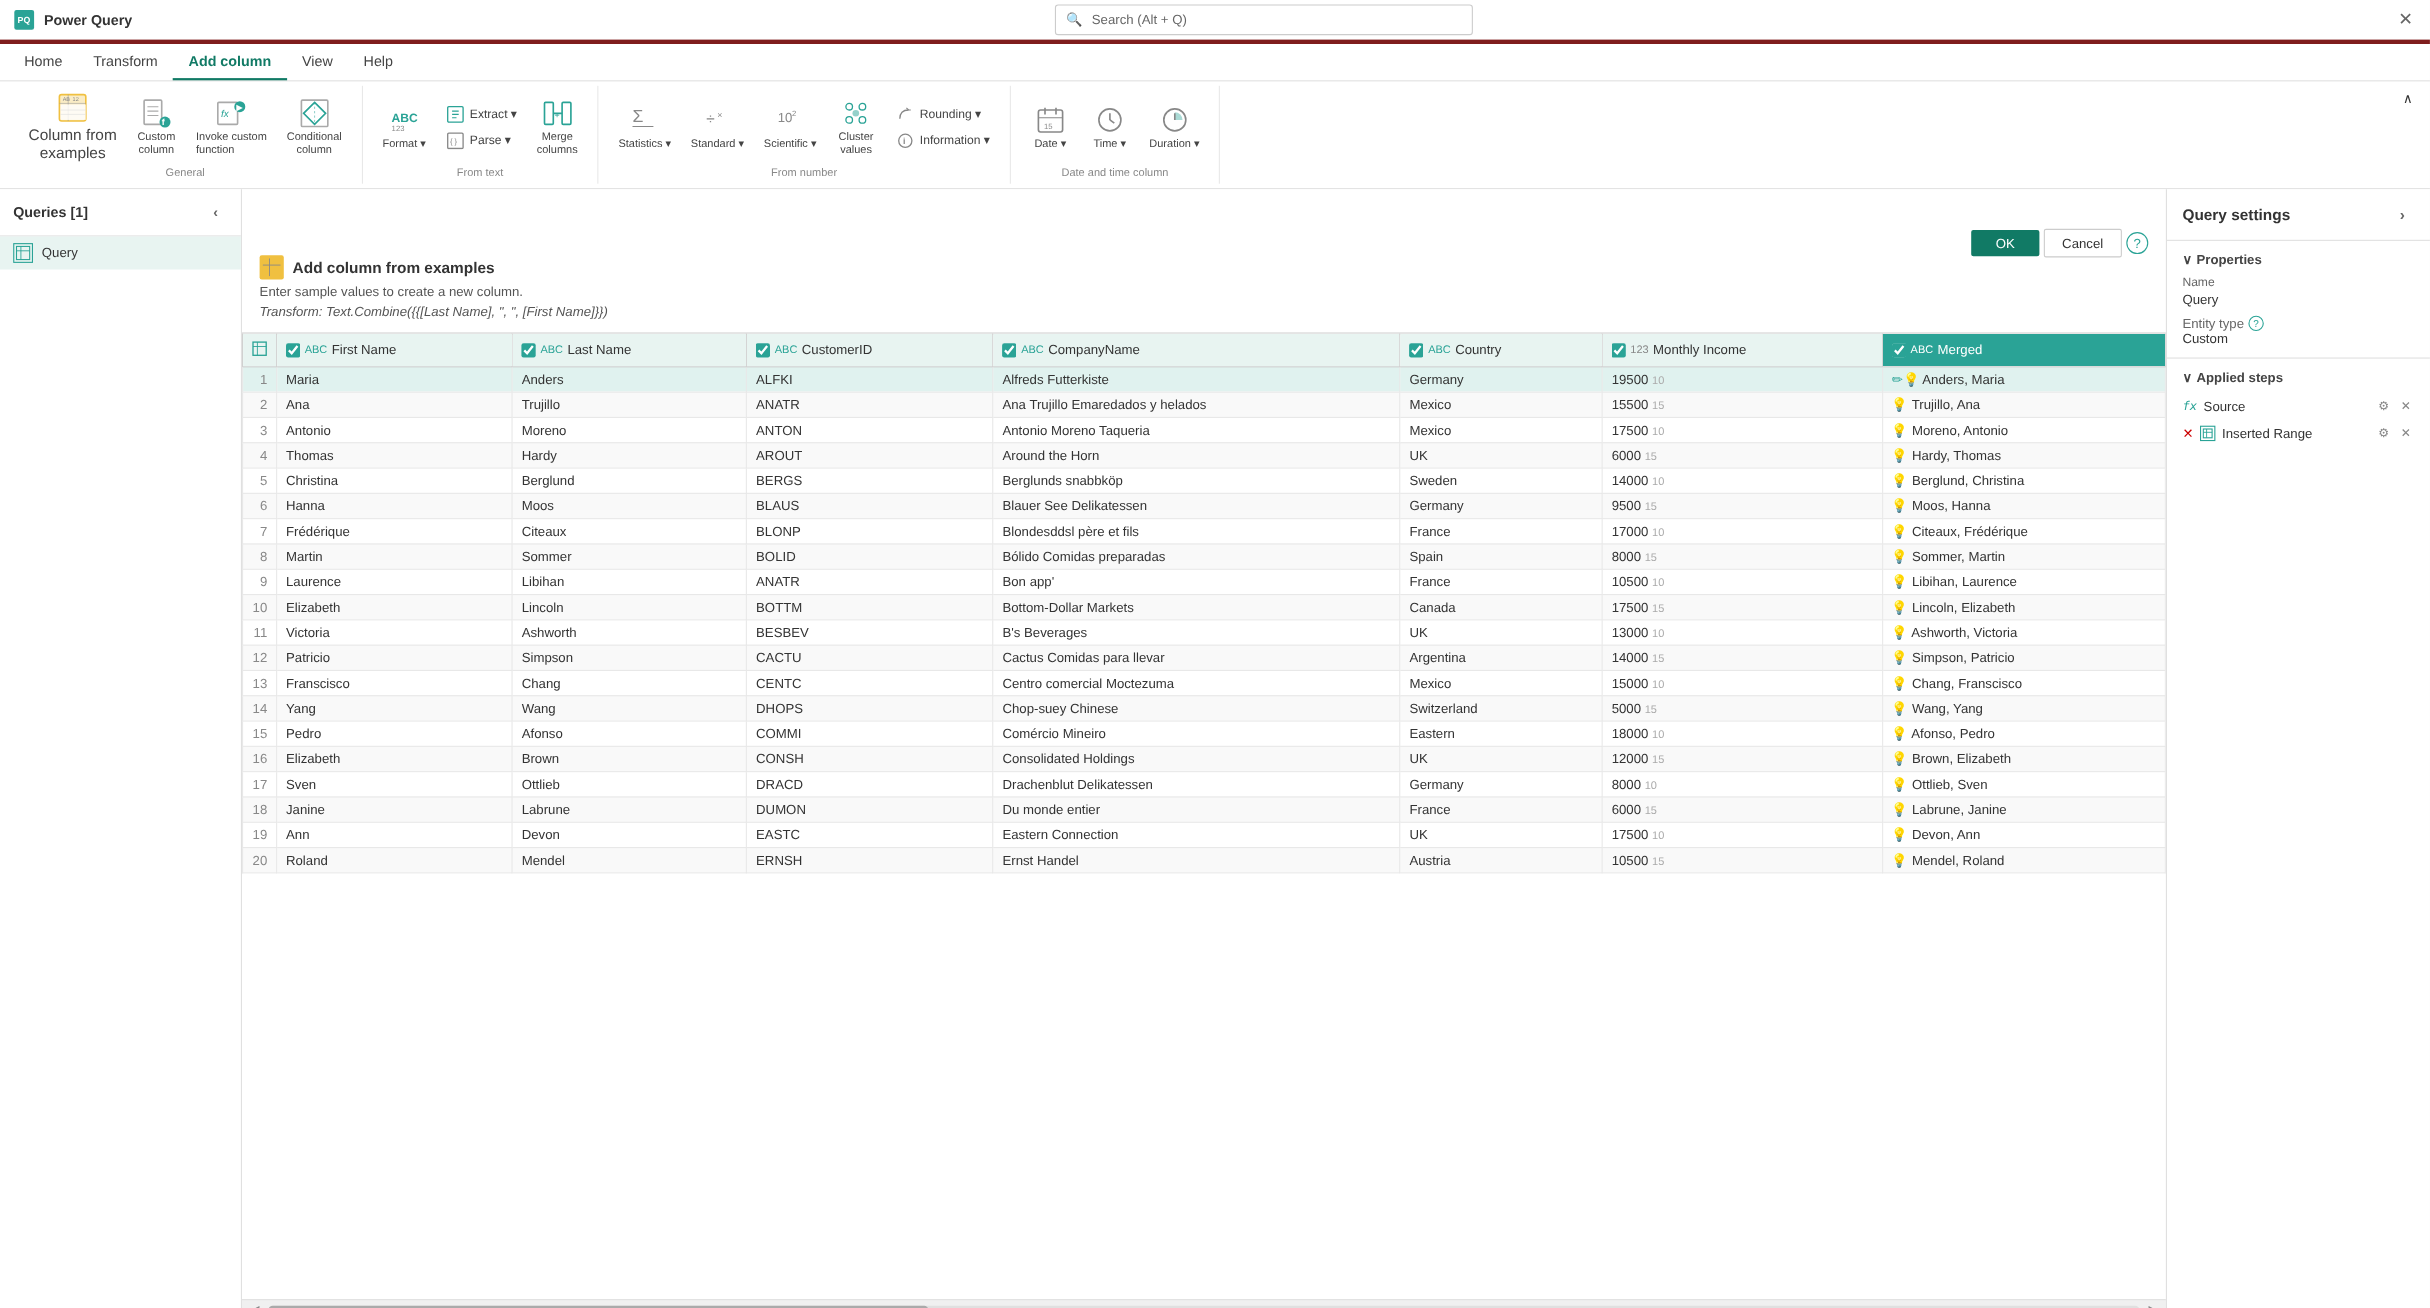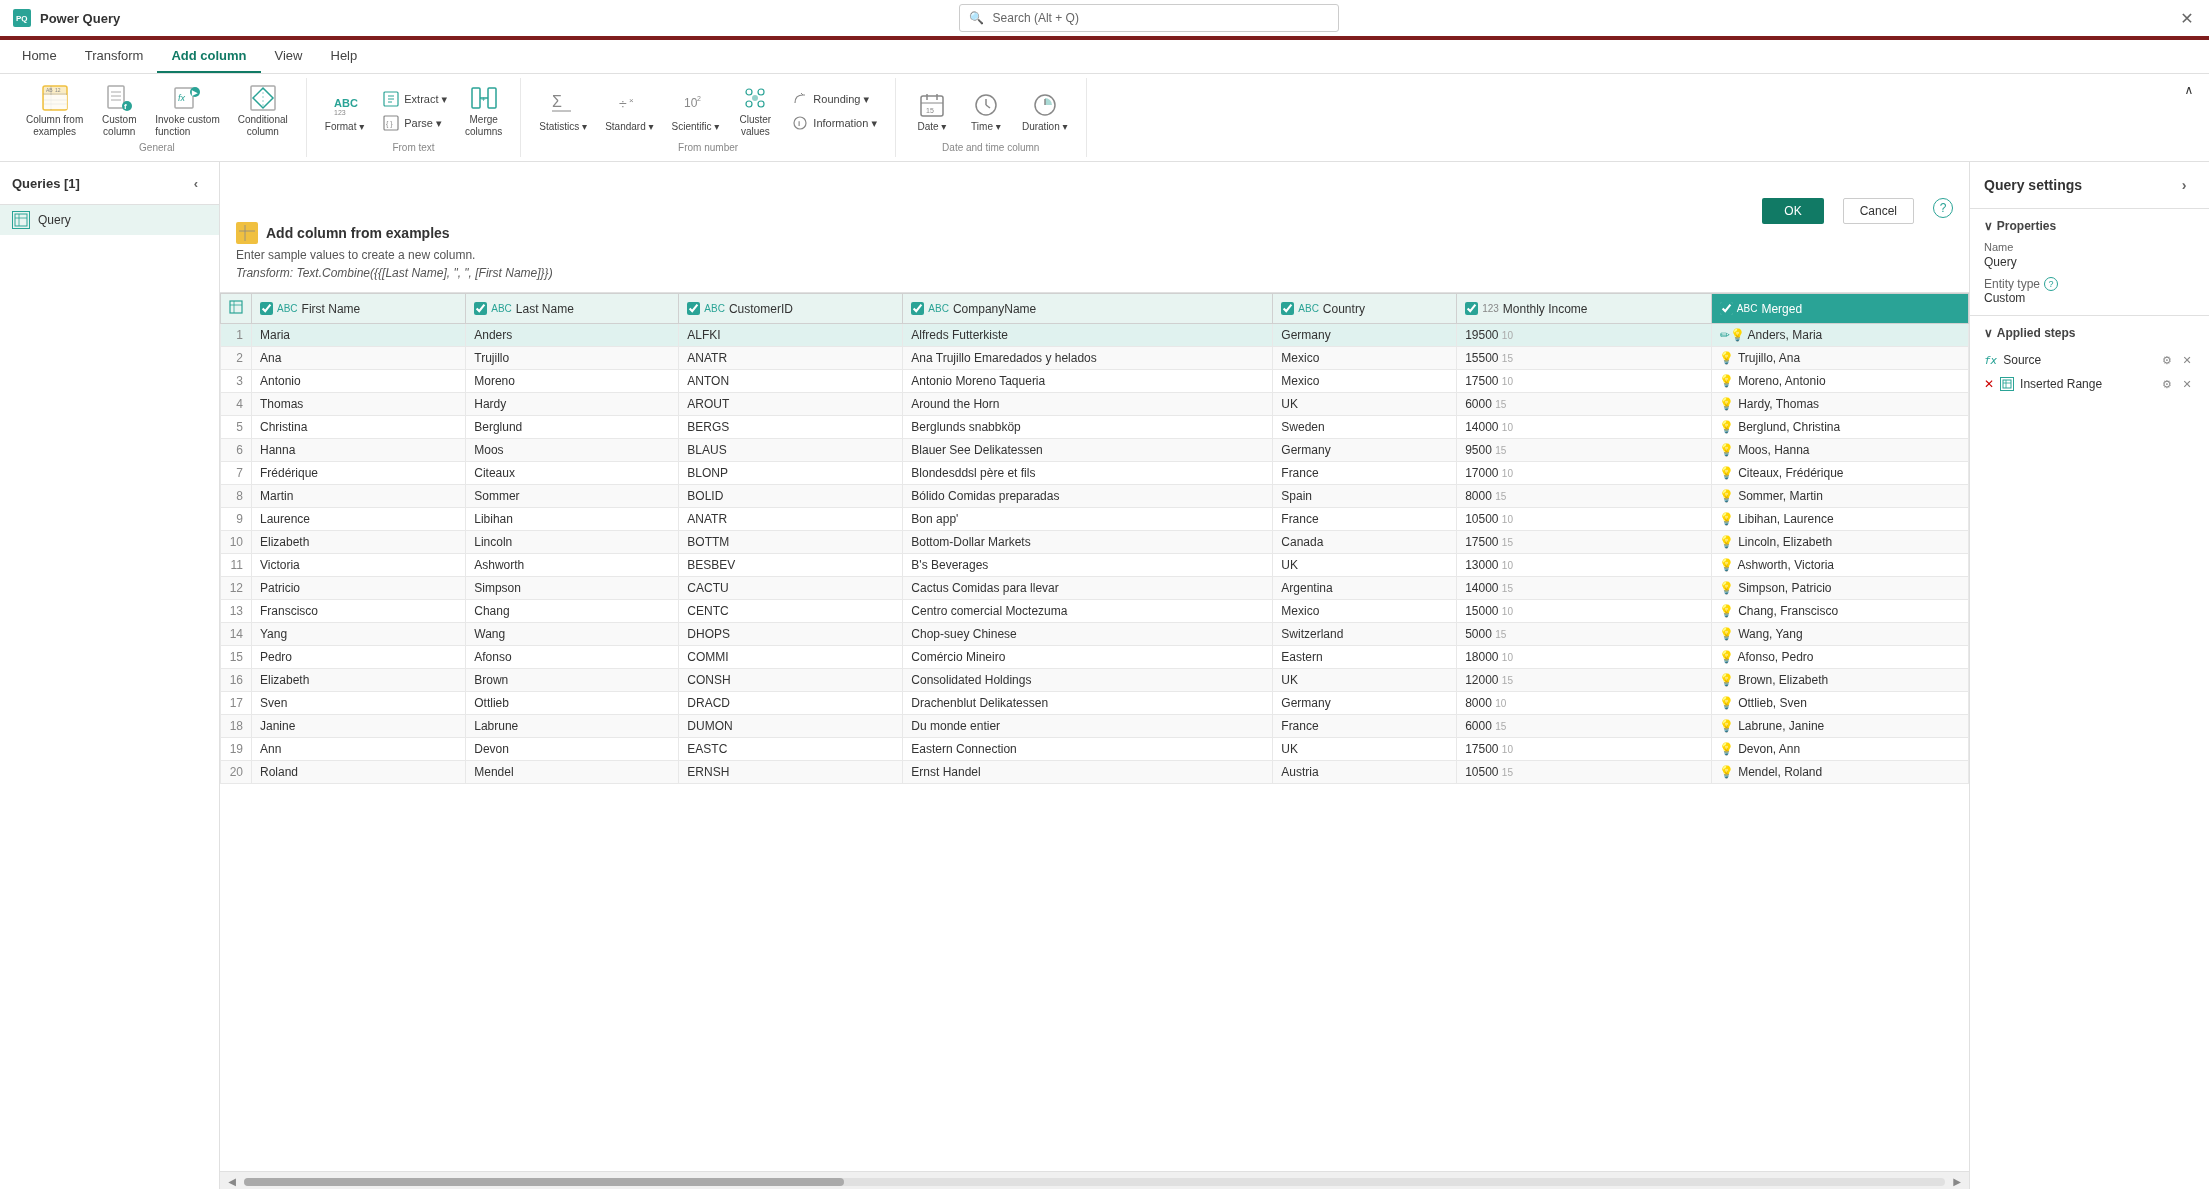--- a/index.html
+++ b/index.html
@@ -176,21 +176,21 @@
       display: flex;
       align-items: center;
       gap: 8px;
       font-size: 14px;
       font-weight: 600;
       margin-top: 48px;
     }
     .help-btn { width: 20px; height: 20px; border-radius: 50%; border: 1px solid #2aa396; color: #2aa396; display: flex; align-items: center; justify-content: center; cursor: pointer; font-size: 12px; }
     .example-panel-desc { font-size: 12px; color: #555; }
     .example-panel-formula { font-size: 12px; color: #555; font-style: italic; }
-    .example-panel-actions { display: flex; gap: 19px; justify-content: flex-end; margin-top: 4px; }
+    .example-panel-actions { display: flex; gap: 4px; align-items: center; justify-content: flex-end; margin-top: 4px; }
     .btn-ok {
       background: #117a65;
       color: #fff;
       border: none;
       padding: 5px 22px;
       border-radius: 2px;
       cursor: pointer;
       font-size: 12px;
     }
     .btn-cancel {
@@ -373,21 +373,21 @@
               <rect x="2" y="2" width="24" height="24" rx="2" fill="none" stroke="#f0c040" stroke-width="1.5"></rect>
               <line x1="10" y1="2" x2="10" y2="26" stroke="#999" stroke-width="0.5"></line>
               <line x1="2" y1="10" x2="26" y2="10" stroke="#999" stroke-width="0.5"></line>
               <text x="5" y="8" font-size="5" fill="#888">AB</text>
               <text x="14" y="8" font-size="5" fill="#888">12</text>
               <rect x="3" y="11" width="23" height="14" fill="white" opacity="0.8"></rect>
               <line x1="3" y1="16" x2="26" y2="16" stroke="#ddd" stroke-width="0.5"></line>
               <line x1="3" y1="20" x2="26" y2="20" stroke="#ddd" stroke-width="0.5"></line>
             </svg>
           </div>
-          <span style="font-size:10px;text-align:center;line-height:1.2">Column from<br>examples</span>
+          <span style="font-size:14px;text-align:center;line-height:1.2">Column from<br>examples</span>
         </div>
 
         <div class="ribbon-btn">
           <div class="ribbon-btn-icon">
             <svg width="28" height="28" viewBox="0 0 28 28">
               <rect x="3" y="2" width="16" height="22" rx="1" fill="white" stroke="#aaa" stroke-width="1.5"></rect>
               <line x1="6" y1="8" x2="16" y2="8" stroke="#aaa" stroke-width="1"></line>
               <line x1="6" y1="12" x2="16" y2="12" stroke="#aaa" stroke-width="1"></line>
               <line x1="6" y1="16" x2="16" y2="16" stroke="#aaa" stroke-width="1"></line>
               <circle cx="22" cy="22" r="5" fill="#2aa396"></circle>

